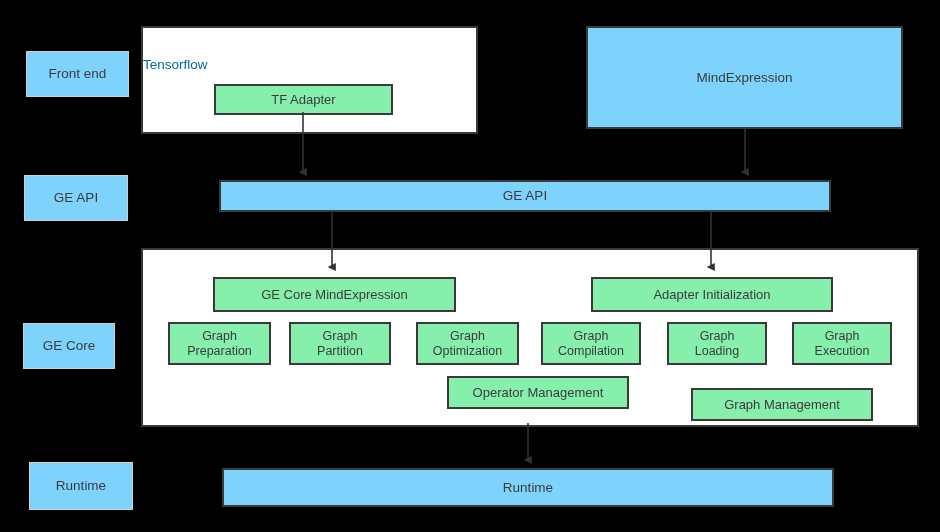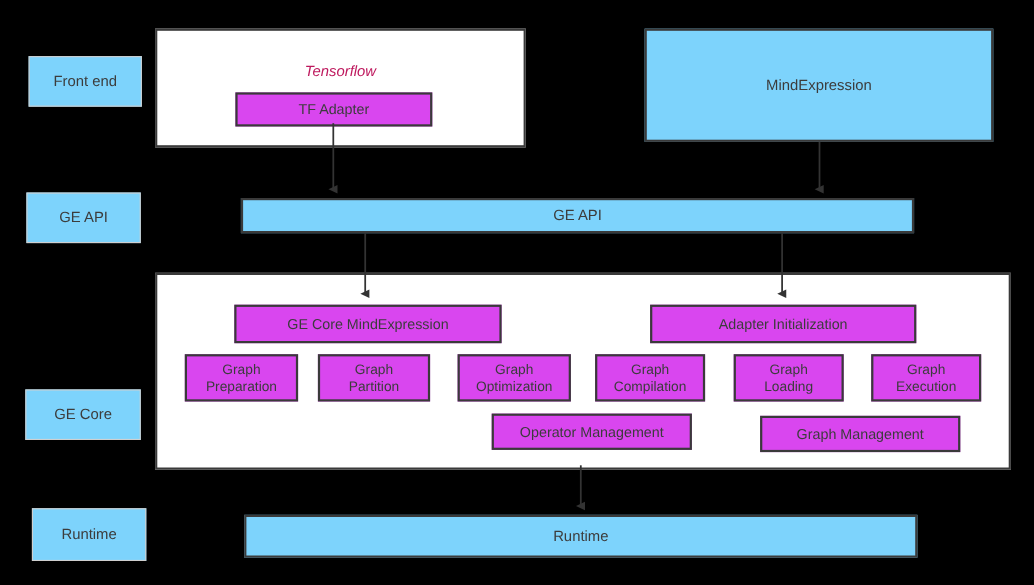--- a/index.html
+++ b/index.html
@@ -38,28 +38,27 @@
   
   .container {
     display: block;
     background: #ffffff;
     border: 2px solid #3a3a3a;
   }
   .container > .container-title {
     position: absolute;
     left: 0;
     right: 0;
-    text-align: center;
-    color: #be185d;
+    text-align: left;
+    color: #0369a1;
     font-size: 13.5px;
-    font-style: italic;
   }
   .sub {
     position: absolute;
-    background: #d946ef;
+    background: #86efac;
     border: 2px solid #3a3a3a;
     box-sizing: border-box;
     display: flex;
     align-items: center;
     justify-content: center;
     color: #3c3c3c;
     font-size: 12.5px;
     line-height: 1.2;
     text-align: center;
     white-space: pre-line;
@@ -82,21 +81,21 @@
 <div id="stage">
 
   <div class="box layer-label" style="left:26px; top:51px; width:103px; height:46px;">
     <span>Front end</span>
   </div>
 
   <div class="box layer-label" style="left:24px; top:175px; width:104px; height:46px;">
     <span>GE API</span>
   </div>
 
-  <div class="box layer-label" style="left:23px; top:323px; width:105px; height:46px;margin-top:31px;">
+  <div class="box layer-label" style="left:23px; top:323px; width:92px; height:46px;">
     <span>GE Core</span>
   </div>
 
   <div class="box layer-label" style="left:29px; top:462px; width:104px; height:48px;">
     <span>Runtime</span>
   </div>
 
   <div class="container" style="position:absolute; left:141px; top:26px; width:333px; height:104px;">
     <div class="container-title" style="top:29px;">Tensorflow</div>
     <div class="sub" style="left:71px; top:56px; width:179px; height:31px; font-size:13px;">
@@ -142,21 +141,21 @@
 Loading</span>
     </div>
     <div class="sub" style="left:649px; top:72px; width:100px; height:43px;">
       <span>Graph
 Execution</span>
     </div>
 
     <div class="sub" style="left:304px; top:126px; width:182px; height:33px; font-size:13px;">
       <span>Operator Management</span>
     </div>
-    <div class="sub" style="left:548px; top:128px; width:182px; height:33px; font-size:13px;">
+    <div class="sub" style="left:548px; top:138px; width:182px; height:33px; font-size:13px;">
       <span>Graph Management</span>
     </div>
   </div>
 
   <div class="box bar" style="left:222px; top:468px; width:612px; height:39px;">
     <span>Runtime</span>
   </div>
 
   <svg class="arrows" viewBox="0 0 940 532">
     <defs>

